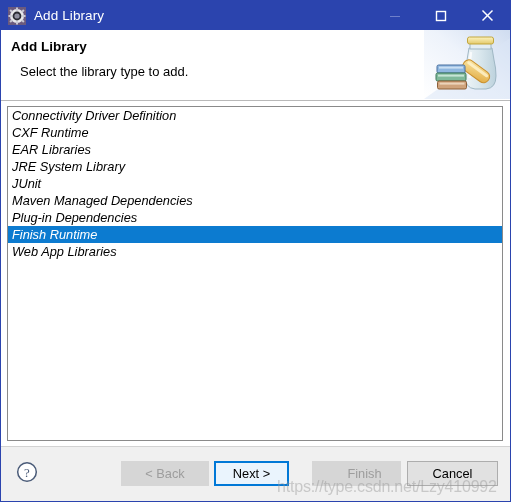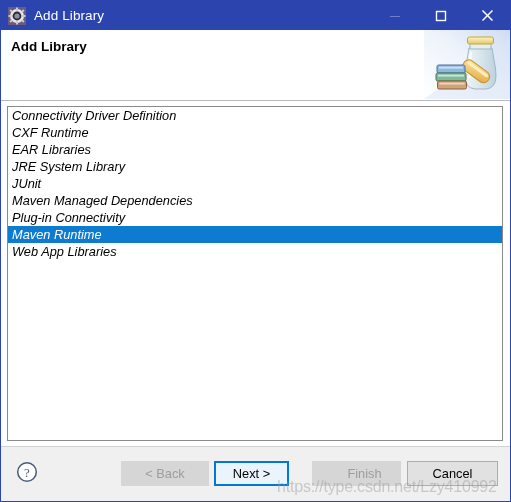--- a/index.html
+++ b/index.html
@@ -237,20 +237,21 @@
         <svg width="13" height="13" viewBox="0 0 13 13">
           <line x1="1.5" y1="1.5" x2="11.5" y2="11.5" stroke="#ffffff" stroke-width="1.5"></line>
           <line x1="11.5" y1="1.5" x2="1.5" y2="11.5" stroke="#ffffff" stroke-width="1.5"></line>
         </svg>
       </span>
     </span>
   </div>
 
   <div class="banner">
     <div class="banner-title">Add Library</div>
+    <div class="banner-sub">Select the library type to add.</div>
     <div class="banner-art">
       <svg width="86" height="69" viewBox="0 0 86 69">
         <defs>
           <linearGradient id="bg" x1="0" y1="1" x2="1" y2="0">
             <stop offset="0" stop-color="#ffffff"></stop>
             <stop offset="0.55" stop-color="#eef3fb"></stop>
             <stop offset="1" stop-color="#cfdcf0"></stop>
           </linearGradient>
           <linearGradient id="jarg" x1="0" y1="0" x2="1" y2="0">
             <stop offset="0" stop-color="#eef4f7"></stop>
@@ -296,22 +297,22 @@
   </div>
 
   <div class="body-area">
     <div class="listbox" id="library-list">
         <div class="list-item">Connectivity Driver Definition</div>
         <div class="list-item">CXF Runtime</div>
         <div class="list-item">EAR Libraries</div>
         <div class="list-item">JRE System Library</div>
         <div class="list-item">JUnit</div>
         <div class="list-item">Maven Managed Dependencies</div>
-        <div class="list-item">Plug-in Connectivity</div>
-        <div class="list-item selected">Maven Runtime</div>
+        <div class="list-item">Plug-in Dependencies</div>
+        <div class="list-item selected">Finish Runtime</div>
         <div class="list-item">Web App Libraries</div>
       </div>
   </div>
 
   <div class="buttonbar">
     <button class="btn disabled" style="left:120px;width:88px;" disabled="">&lt; Back</button>
     <button class="btn default" style="left:213px;width:75px;">Next &gt;</button>
     <button class="btn disabled" style="left:311px;width:89px;padding-left:16px;" disabled="">Finish</button>
     <button class="btn normal" style="left:406px;width:91px;">Cancel</button>
   </div>

